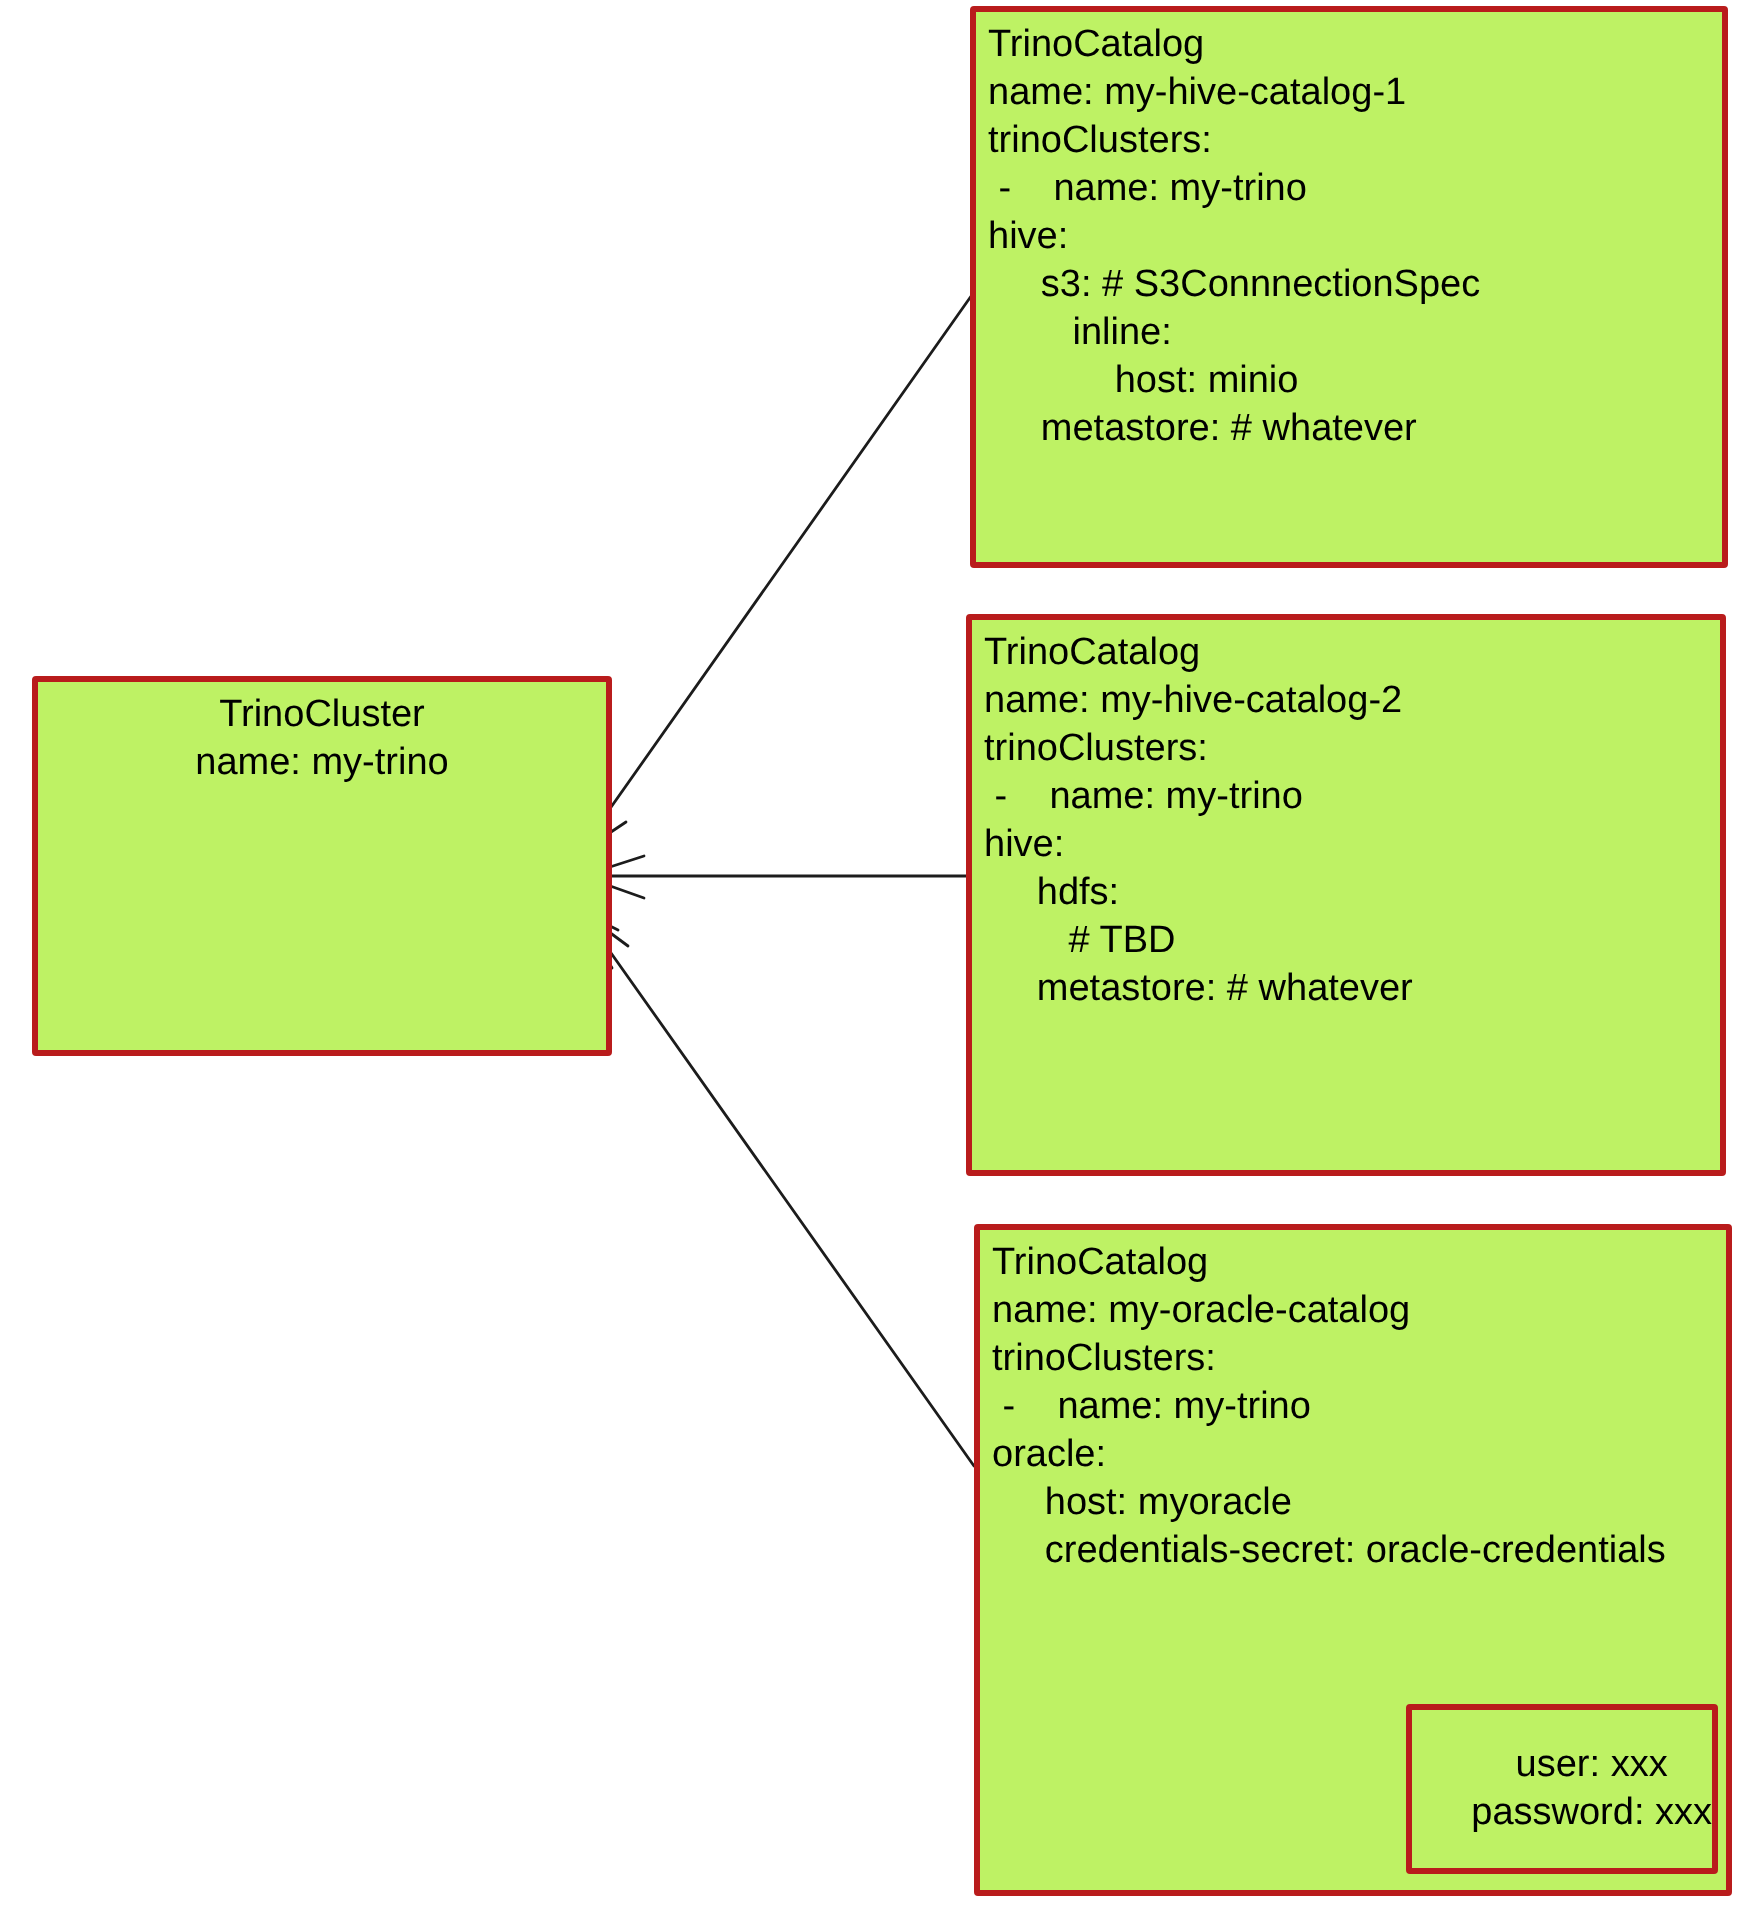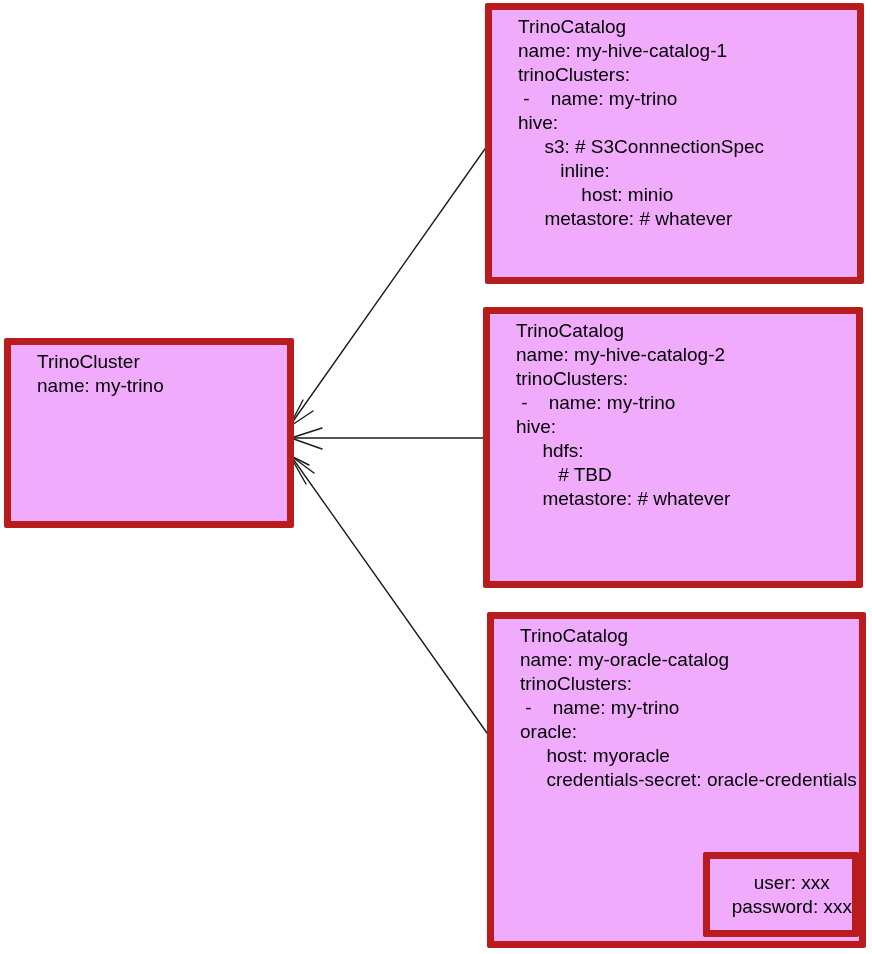--- a/index.html
+++ b/index.html
@@ -26,33 +26,32 @@
   .connector-layer line,
   .connector-layer path {
     stroke: #1c1c1c;
     stroke-width: 1.4;
     fill: none;
     stroke-linecap: round;
   }
   .node {
     position: absolute;
     box-sizing: border-box;
-    background: #f0abfc;
-    border: 7px solid #b91c1c;
+    background: #bef264;
+    border: 3px solid #b91c1c;
     border-radius: 2px;
-    padding-left: 20px;
   }
   .node-text {
     font-size: 19px;
     line-height: 24px;
     color: #000000;
     white-space: pre;
     padding: 5px 6px;
   }
-  .node-cluster  { left: 4px;   top: 338px; width: 290px; height: 190px; }
+  .node-cluster  { left: 16px;   top: 338px; width: 290px; height: 190px; text-align: center; }
   .node-catalog1 { left: 485px; top: 3px;   width: 379px; height: 281px; }
   .node-catalog2 { left: 483px; top: 307px; width: 380px; height: 281px; }
   .node-catalog3 { left: 487px; top: 612px; width: 379px; height: 336px; }
   .node-secret   { left: 703px; top: 852px; width: 156px; height: 85px;
                    display: flex; align-items: center; justify-content: flex-end; }
   .node-secret .node-text { text-align: center; padding: 0; }
 </style>
 </head>
 <body>
 

